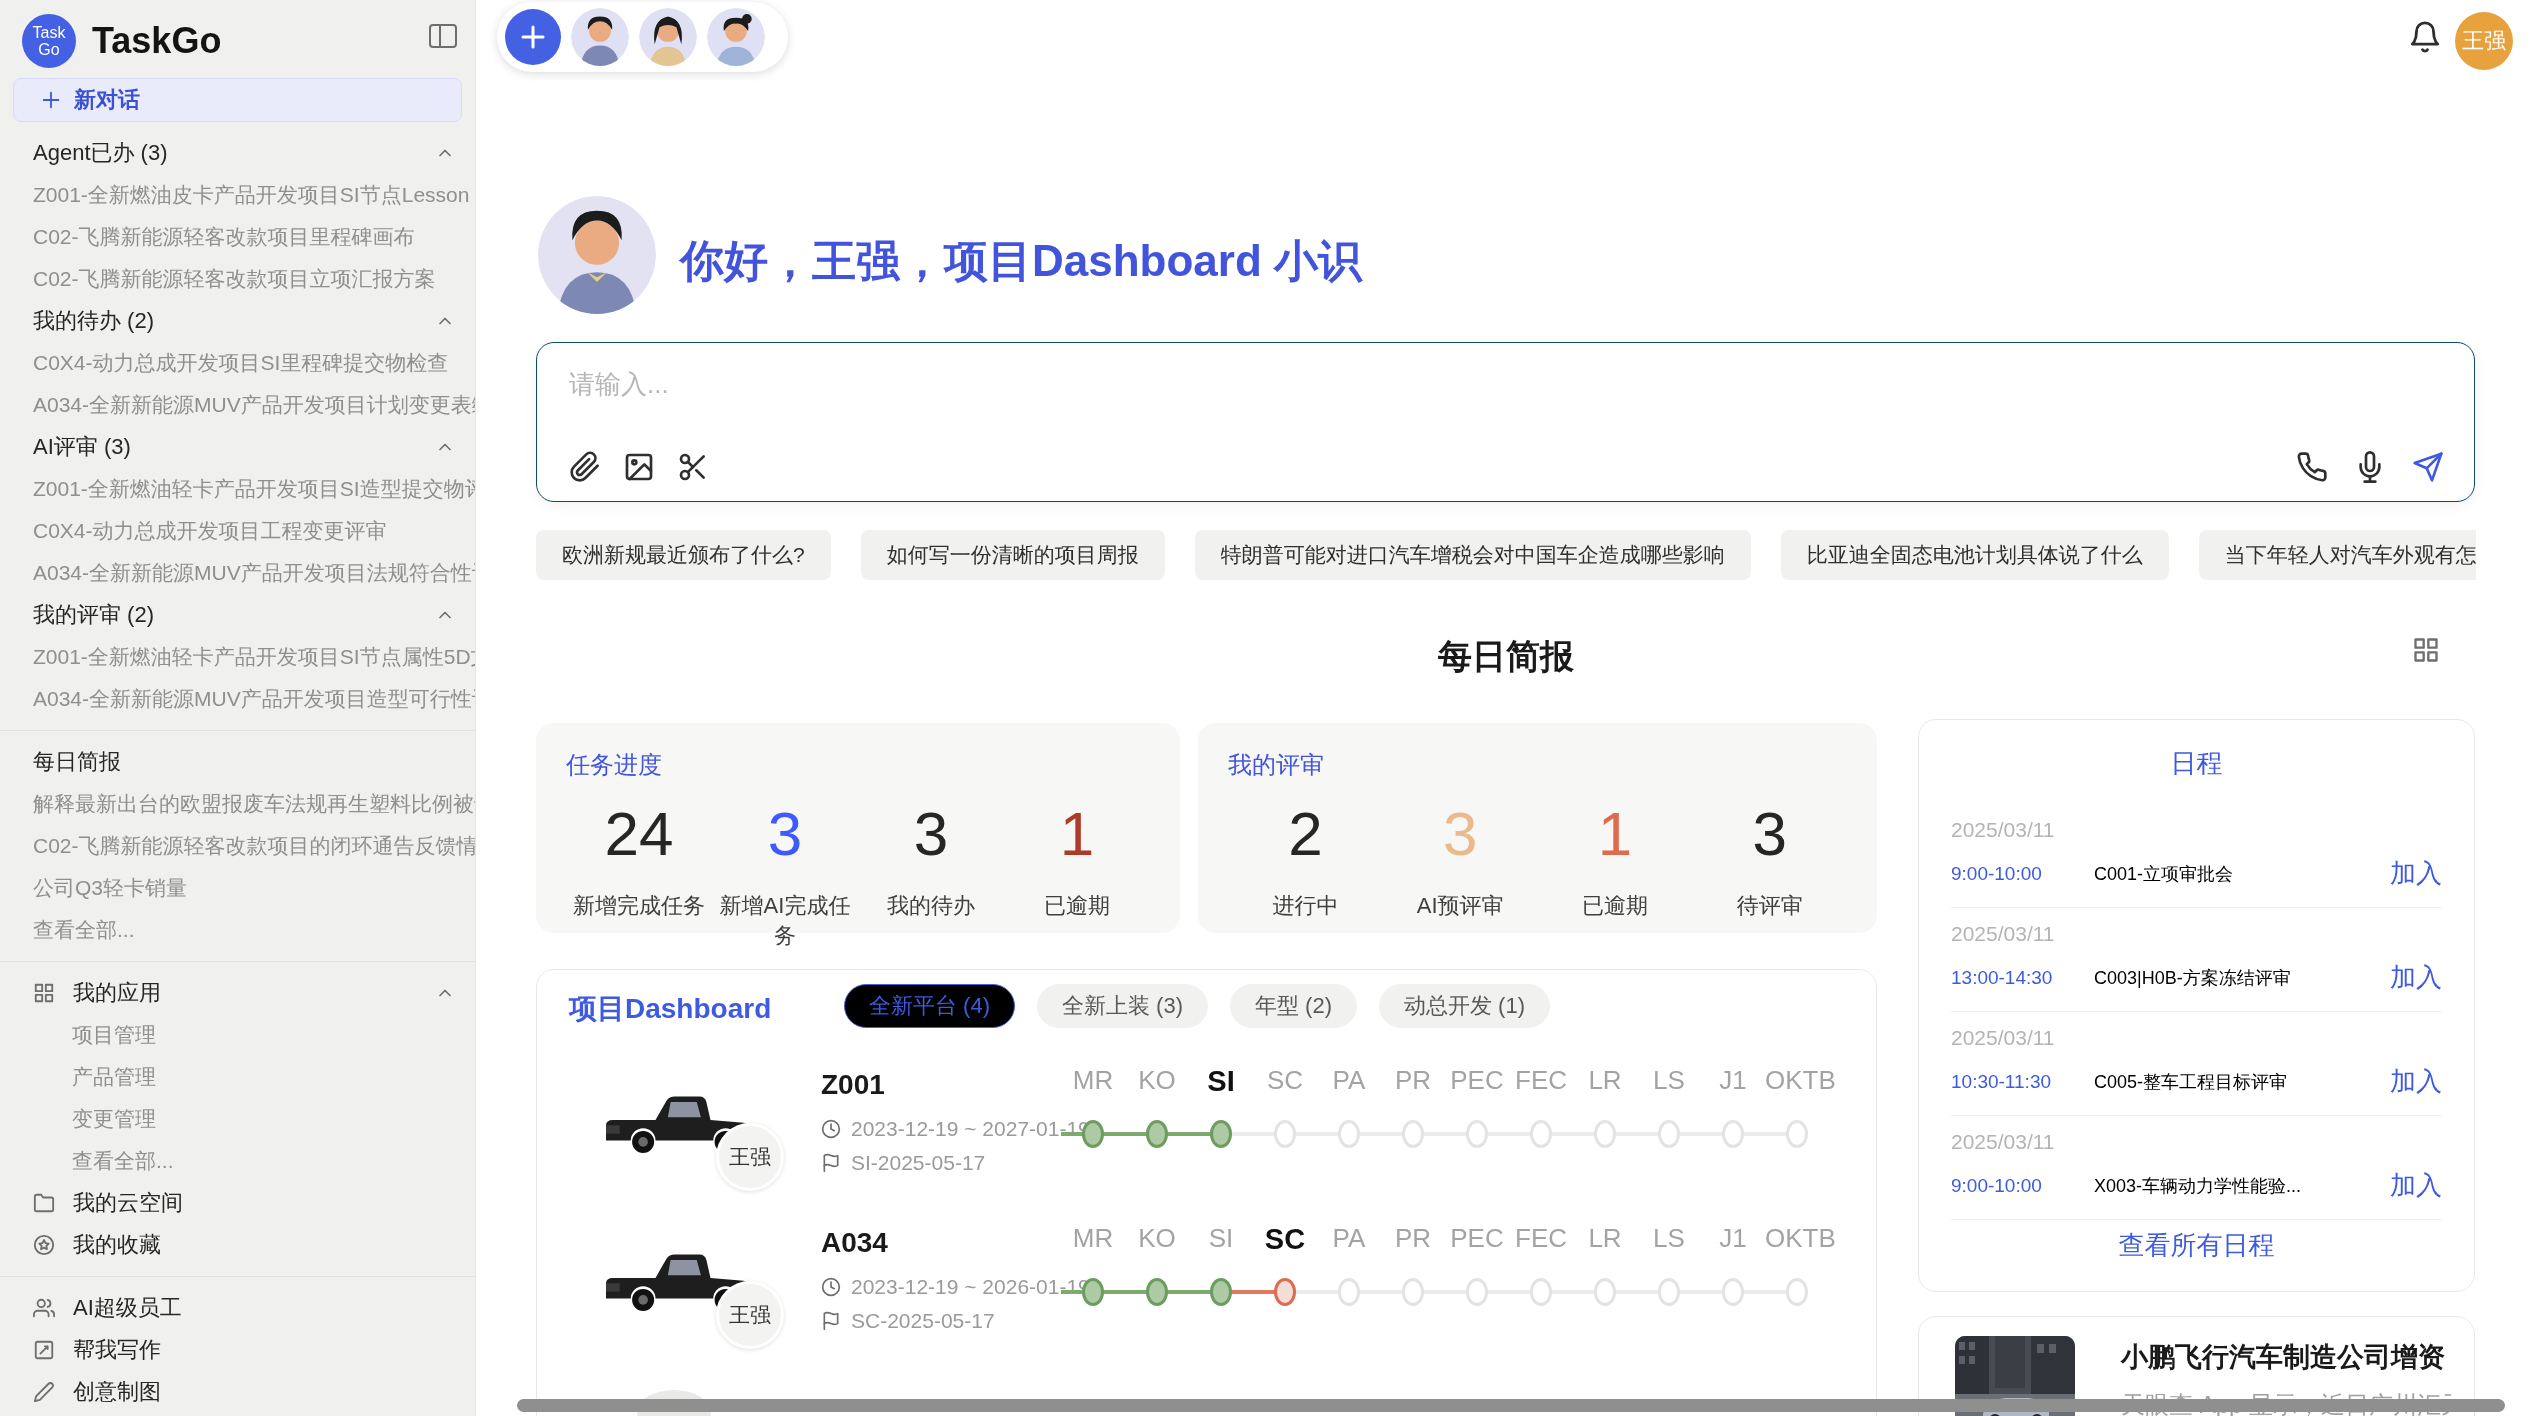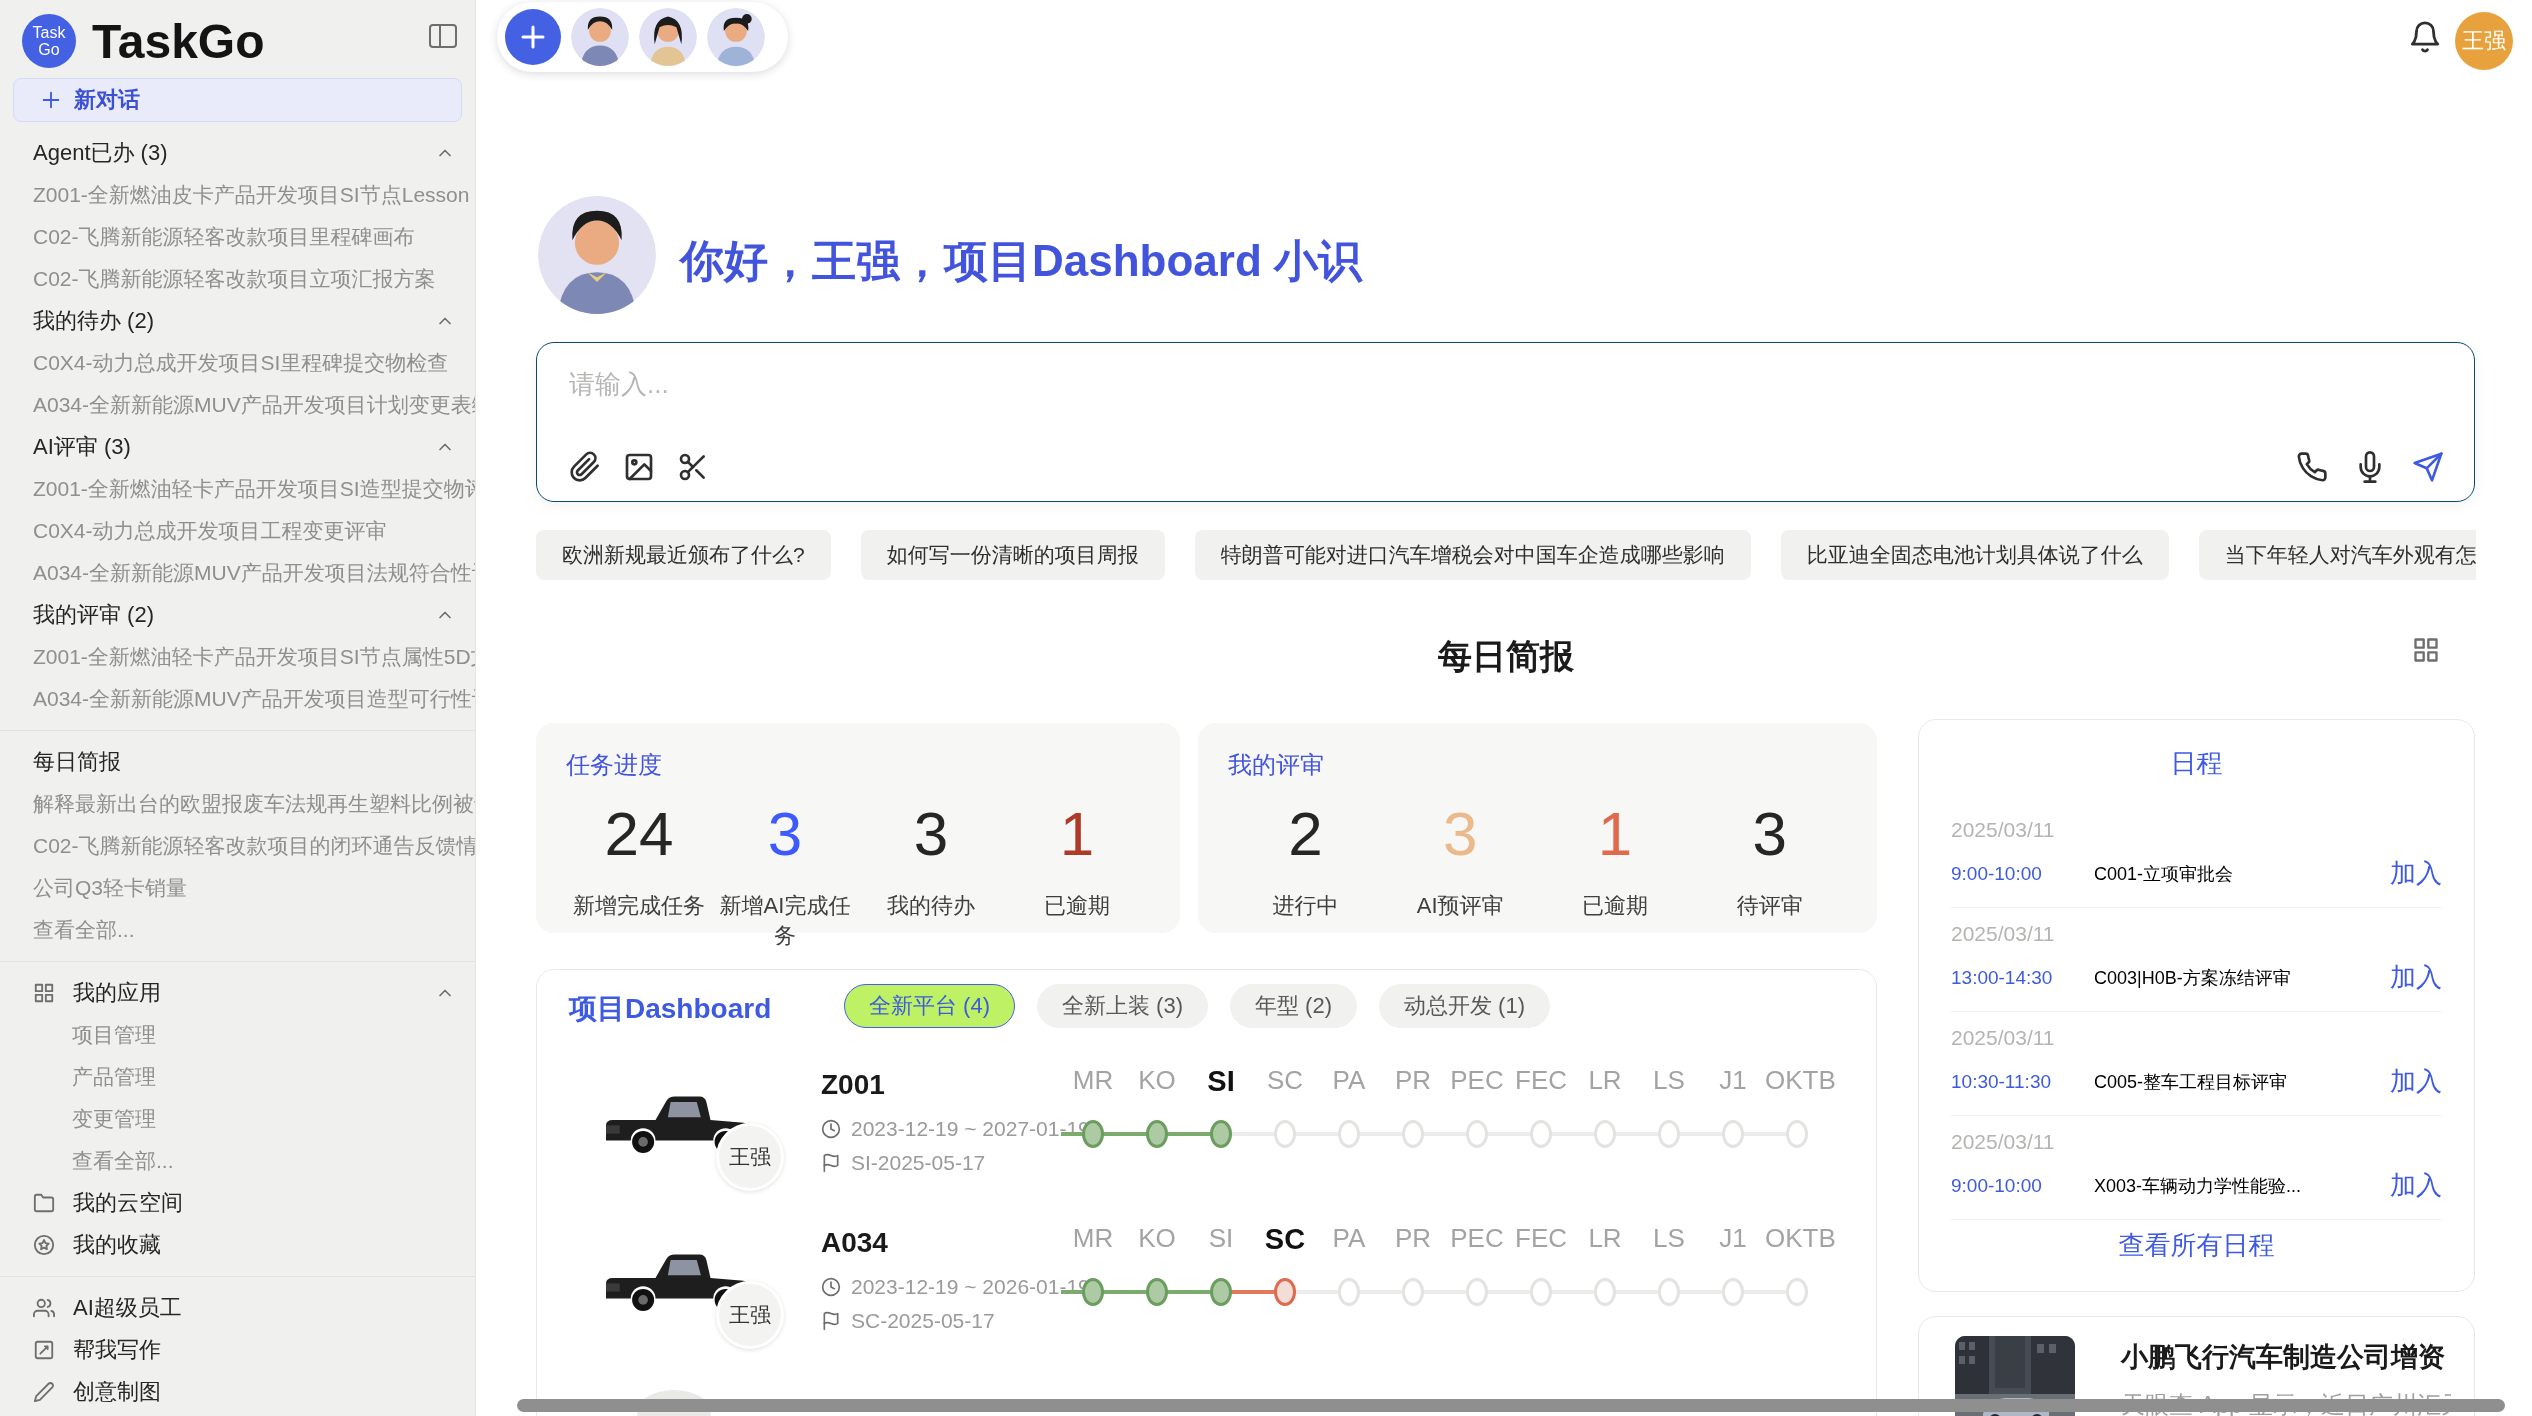--- a/index.html
+++ b/index.html
@@ -7,21 +7,21 @@
     font-family:"Liberation Sans","DejaVu Sans",sans-serif; }
   .screen { position:absolute; inset:0; width:2532px; height:1416px; }
 
   
   .sidebar { position:absolute; left:0; top:0; width:476px; height:1416px;
     background:#f0f0ee; border-right:1px solid #e4e4e2; overflow:hidden; }
   .logo-row { position:relative; height:72px; padding:10px 0 0 22px; display:flex; align-items:center; }
   .logo-circle { width:54px; height:54px; border-radius:50%; background:#4361e2; color:#fff;
     display:flex; flex-direction:column; align-items:center; justify-content:center;
     font-size:16px; line-height:17px; font-weight:500; }
-  .logo-title { font-size:48px; font-weight:700; color:#141414; margin-left:16px; }
+  .logo-title { font-size:36px; font-weight:700; color:#141414; margin-left:16px; }
   .collapse-btn { position:absolute; right:18px; top:24px; width:28px; height:24px; cursor:pointer; }
   .newchat-btn { margin:6px 13px 0 13px; height:44px; background:#e9ebfa; border:1px solid #d5daf6;
     border-radius:8px; display:flex; align-items:center; padding-left:26px; color:#3b51d4;
     font-size:22px; font-weight:600; cursor:pointer; }
   .newchat-btn svg { margin-right:12px; }
   .side-list { padding-top:10px; }
   .sec-head { height:42px; display:flex; align-items:center; padding:0 20px 0 33px;
     font-size:22px; color:#262626; font-weight:500; }
   .sec-head .grow { flex:1; }
   .side-item { height:42px; display:flex; align-items:center; padding-left:33px; padding-right:14px;
@@ -74,21 +74,21 @@
   .stat-val { font-size:62px; font-weight:500; line-height:70px; }
   .stat-lbl { font-size:22px; color:#3f3f3f; margin-top:22px; }
 
   
   .dash-card { position:absolute; left:536px; top:969px; width:1341px; height:480px; background:#fff;
     border:1px solid #e8e8e6; border-radius:18px; overflow:hidden; }
   .dash-title { position:absolute; left:32px; top:20px; font-size:28px; font-weight:600; color:#3d5ae0; }
   .dash-tabs { position:absolute; left:307px; top:14px; display:flex; gap:22px; }
   .dtab { height:44px; border-radius:22px; display:flex; align-items:center; padding:0 24px;
     font-size:22px; color:#595959; background:#f1f1ef; border:1px solid #f1f1ef; cursor:pointer; white-space:nowrap; }
-  .dtab.active { background:#bef264; border:1px solid #4361e2; color:#3d5ae0; }
+  .dtab.active { background:#000000; border:1px solid #4361e2; color:#3d5ae0; }
   .proj-row { position:absolute; left:0; width:1341px; height:158px; }
   .truck { position:absolute; left:58px; top:0; width:165px; height:130px; }
   .owner-badge { position:absolute; left:179px; top:64px; width:68px; height:68px; border-radius:50%;
     background:#f3f3f1; border:3px solid #fff; box-shadow:0 1px 4px rgba(0,0,0,.12);
     display:flex; align-items:center; justify-content:center; font-size:21px; color:#333; }
   .proj-code { position:absolute; left:284px; top:10px; font-size:28px; font-weight:700; color:#1a1a1a;text-align:right; }
   .proj-meta { position:absolute; left:284px; display:flex; align-items:center; gap:10px;
     font-size:21px; color:#9a9a9a; white-space:nowrap; }
   .mtrack { position:absolute; left:524px; top:6px; width:768px; }
   .mlabels { display:flex; }

